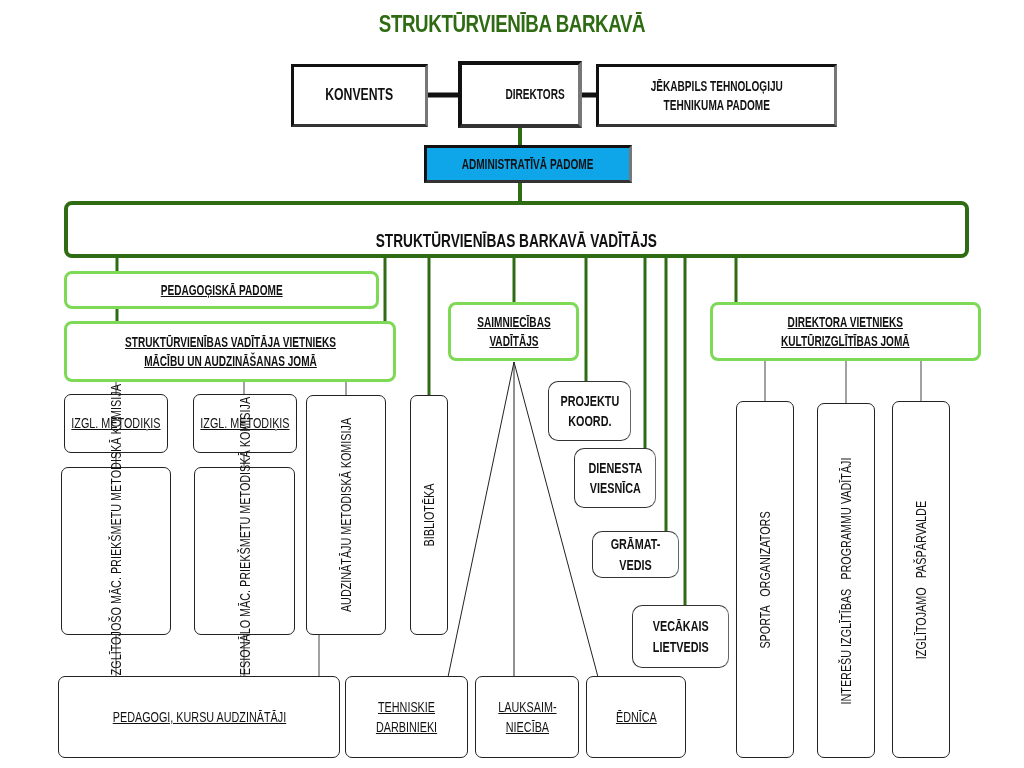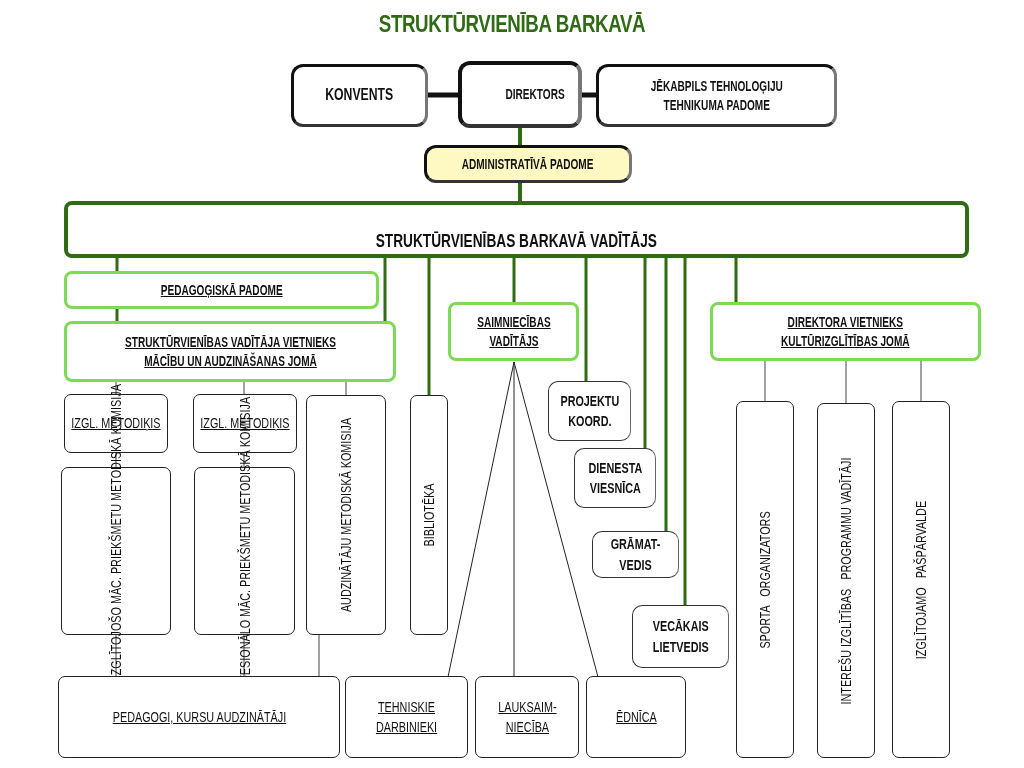--- a/index.html
+++ b/index.html
@@ -5,21 +5,21 @@
   html, body { margin: 0; padding: 0; background: #ffffff; }
   body { width: 1024px; height: 768px; position: relative; overflow: hidden;
          font-family: "Liberation Sans", sans-serif; }
   .title { position: absolute; left: 0; width: 1024px; top: 10px; text-align: center;
            font-family: "Liberation Sans", sans-serif; font-weight: bold; font-size: 24px;
            color: #2e6b12; letter-spacing: -0.5px; transform: scaleX(0.78); transform-origin: 50% 0; }
   .box { position: absolute; box-sizing: border-box; display: flex; align-items: center; justify-content: center;
          text-align: center; background: #fff; color: #111; }
   .txt { display: block; font-family: "Liberation Sans", sans-serif; white-space: pre-line; line-height: 1.35; }
   .cond { transform: scaleX(0.72); }
-  .b-black { border: 3px solid #111; border-right-color: #777; border-bottom-color: #333; border-radius: 12px; }
+  .b-black { border: 3px solid #111; border-right-color: #777; border-bottom-color: #333; border-radius: 0; }
   .b-dgreen { border: 4px solid #2e6b12; border-radius: 8px; align-items: flex-end; }
   .b-lgreen { border: 3px solid #7ed957; border-radius: 8px; text-decoration: underline; }
   .b-thin { border: 1.3px solid #222; border-radius: 7px; text-decoration: underline; }
   .b-mid { border: 1.6px solid #333; border-right-color: #666; border-radius: 10px; }
   .bold { font-weight: bold; }
   .f14 { font-size: 14px; }
   .f15 { font-size: 15px; }
   .f17 { font-size: 17px; }
   .f19 { font-size: 19px; }
   .vtext { position: absolute; left: 50%; top: 50%; white-space: nowrap; }
@@ -70,21 +70,21 @@
   <span class="txt bold f17 cond">KONVENTS</span>
 </div>
 <div class="box b-black" style="left:458px;top:61px;width:124px;height:67px;border-width:4px;padding-left:30px;">
   <span class="txt bold f14 cond">DIREKTORS</span>
 </div>
 <div class="box b-black" style="left:596px;top:64px;width:241px;height:63px;">
   <span class="txt bold f14 cond">JĒKABPILS TEHNOLOĢIJU
 TEHNIKUMA PADOME</span>
 </div>
 
-<div class="box b-black" style="left:424px;top:145px;width:208px;height:38px;background:#fef9c3;">
+<div class="box b-black" style="left:424px;top:145px;width:208px;height:38px;background:#0ea5e9;">
   <span class="txt bold f14 cond">ADMINISTRATĪVĀ PADOME</span>
 </div>
 
 <div class="box b-dgreen" style="left:64px;top:201px;width:905px;height:57px;">
   <span class="txt bold f19 cond">STRUKTŪRVIENĪBAS BARKAVĀ VADĪTĀJS</span>
 </div>
 
 <div class="box b-lgreen" style="left:64px;top:271px;width:315px;height:38px;">
   <span class="txt bold f14 cond">PEDAGOĢISKĀ PADOME</span>
 </div>

